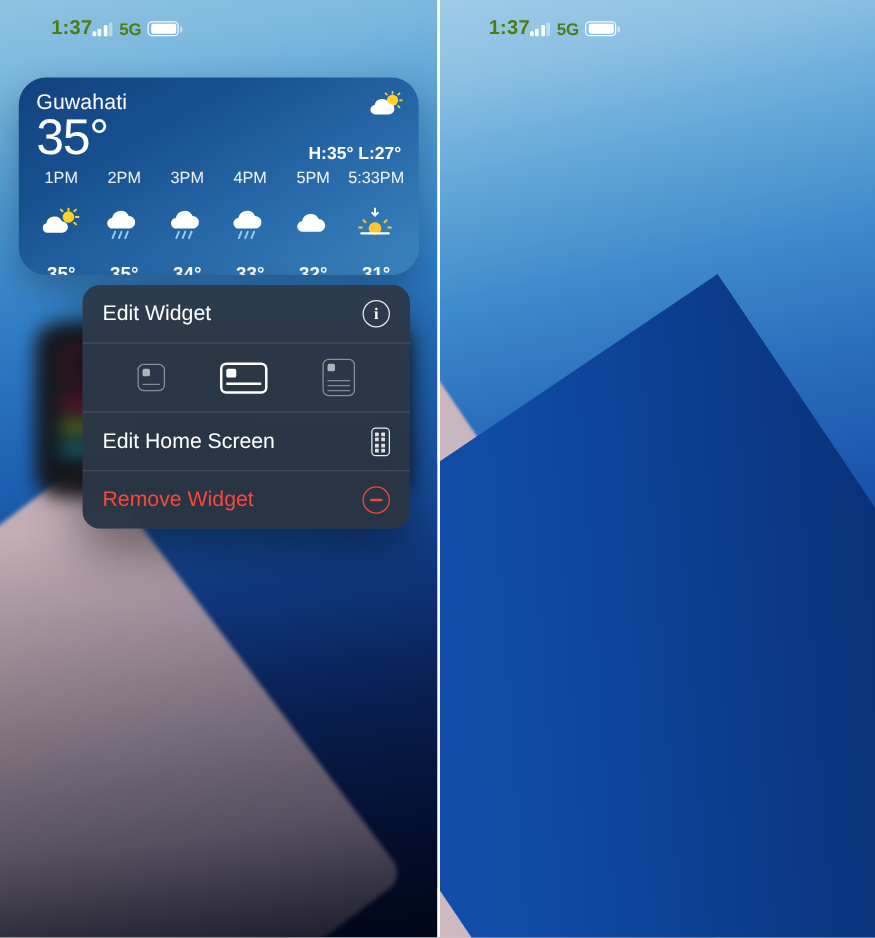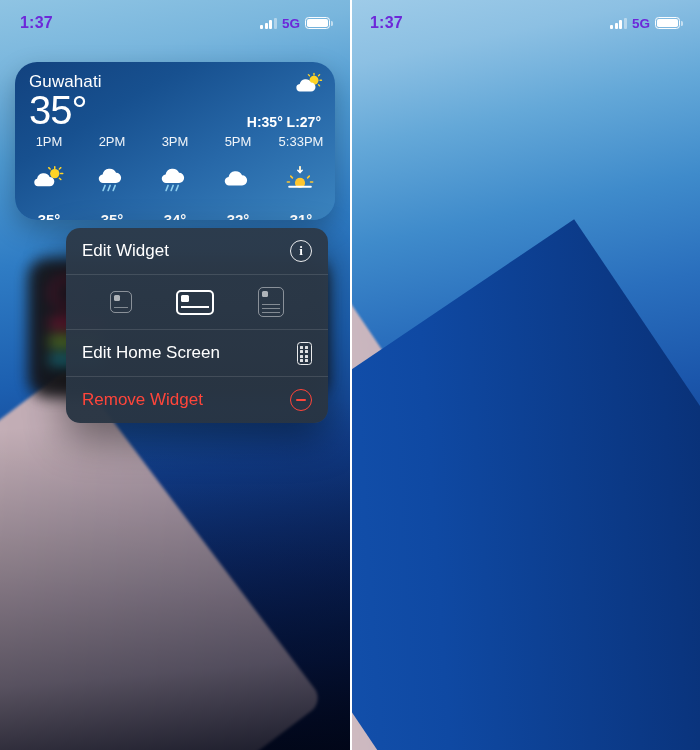--- a/index.html
+++ b/index.html
@@ -43,22 +43,22 @@
     filter:blur(1px);
   }
   .wall-right-blue {
     position:absolute; left:-40px; top:300px; width:460px; height:560px;
     background:linear-gradient(120deg,#1657b4 0%, #0f49a3 35%, #0a357f 70%, #06235c 100%);
     transform:rotate(-34deg);
   }
 
   
   .statusbar { position:absolute; top:0; left:0; right:0; height:46px;
-               display:flex; align-items:center; justify-content:space-between;
-               padding:0 20px; color:#6d28d9; z-index:20; }
+               display:flex; align-items:center; 
+               padding:0 41px; color:#4d7c0f; z-index:20; }
   .sb-time { font-size:16px; font-weight:700; letter-spacing:.2px; }
   .sb-right { display:flex; align-items:center; gap:5px; }
   .sig { display:flex; align-items:flex-end; gap:1.5px; height:11px; }
   .sig i { display:block; width:3px; background:#fff; border-radius:1px; }
   .sig i:nth-child(1){height:4px;} .sig i:nth-child(2){height:6px;}
   .sig i:nth-child(3){height:8.5px;} .sig i:nth-child(4){height:11px;opacity:.42;}
   .sb-net { font-size:13.5px; font-weight:600; }
   .batt { position:relative; width:25px; height:12.5px; border:1.6px solid rgba(255,255,255,.95);
           border-radius:3.6px; }
   .batt::after { content:""; position:absolute; right:-3.6px; top:3.6px; width:2px; height:5px;
@@ -199,20 +199,30 @@
             <div class="hr-t">3PM</div>
             <div class="hr-ic"><svg viewBox="0 0 40 32" width="34" height="27">
                 <path d="M11 20h15a6 6 0 0 0 0-12 8.5 8.5 0 0 0-16 2 5 5 0 0 0 1 10z" fill="#fff"></path>
                 <line x1="13" y1="23" x2="10.6" y2="29" stroke="#8fd0f0" stroke-width="1.9" stroke-linecap="round"></line>
                 <line x1="19" y1="23" x2="16.6" y2="29" stroke="#8fd0f0" stroke-width="1.9" stroke-linecap="round"></line>
                 <line x1="25" y1="23" x2="22.6" y2="29" stroke="#8fd0f0" stroke-width="1.9" stroke-linecap="round"></line>
               </svg></div>
             <div class="hr-v">34°</div>
           </div>
           <div class="hr">
+            <div class="hr-t">4PM</div>
+            <div class="hr-ic"><svg viewBox="0 0 40 32" width="34" height="27">
+                <path d="M11 20h15a6 6 0 0 0 0-12 8.5 8.5 0 0 0-16 2 5 5 0 0 0 1 10z" fill="#fff"></path>
+                <line x1="13" y1="23" x2="10.6" y2="29" stroke="#8fd0f0" stroke-width="1.9" stroke-linecap="round"></line>
+                <line x1="19" y1="23" x2="16.6" y2="29" stroke="#8fd0f0" stroke-width="1.9" stroke-linecap="round"></line>
+                <line x1="25" y1="23" x2="22.6" y2="29" stroke="#8fd0f0" stroke-width="1.9" stroke-linecap="round"></line>
+              </svg></div>
+            <div class="hr-v">33°</div>
+          </div>
+          <div class="hr">
             <div class="hr-t">5PM</div>
             <div class="hr-ic"><svg viewBox="0 0 40 32" width="34" height="27">
                 <path d="M11 23h15a6 6 0 0 0 0-12 8.5 8.5 0 0 0-16 2 5 5 0 0 0 1 10z" fill="#fff"></path>
               </svg></div>
             <div class="hr-v">32°</div>
           </div>
           <div class="hr">
             <div class="hr-t">5:33PM</div>
             <div class="hr-ic"><svg viewBox="0 0 40 32" width="34" height="27">
                 <circle cx="20" cy="20" r="6" fill="#ffc62e"></circle>

